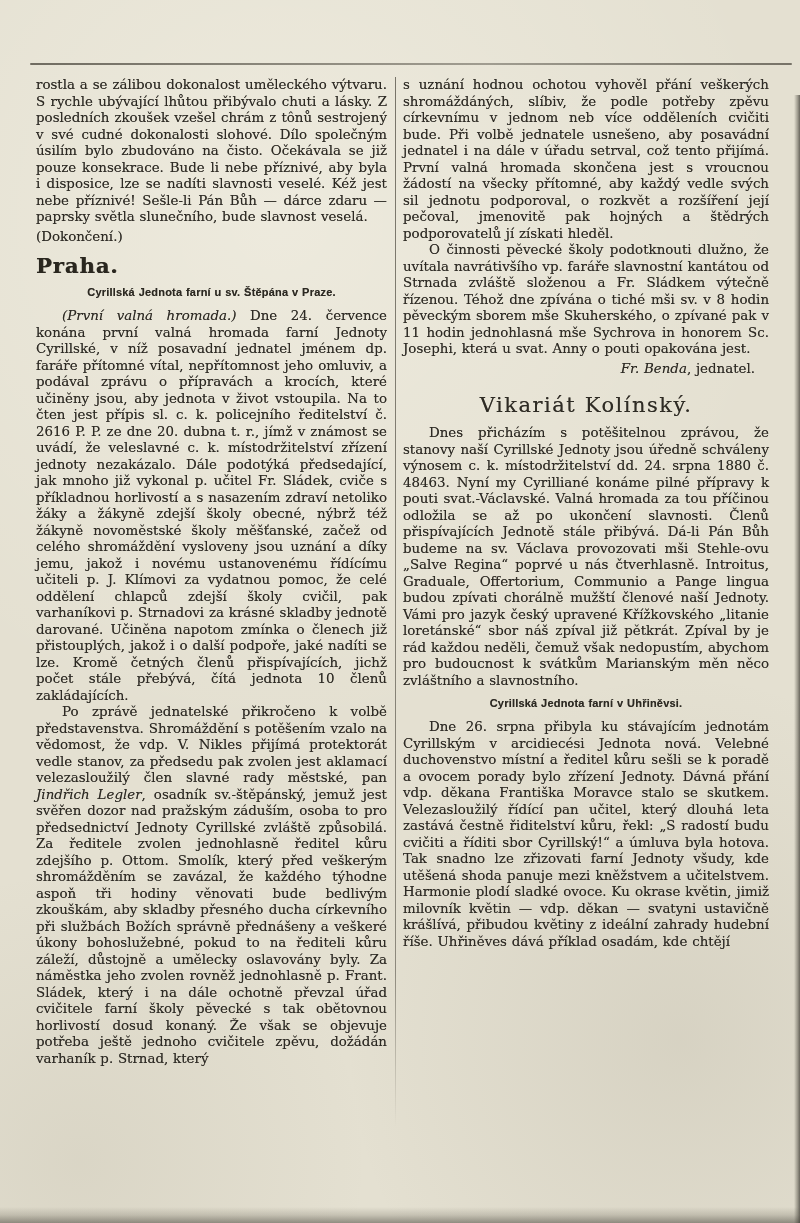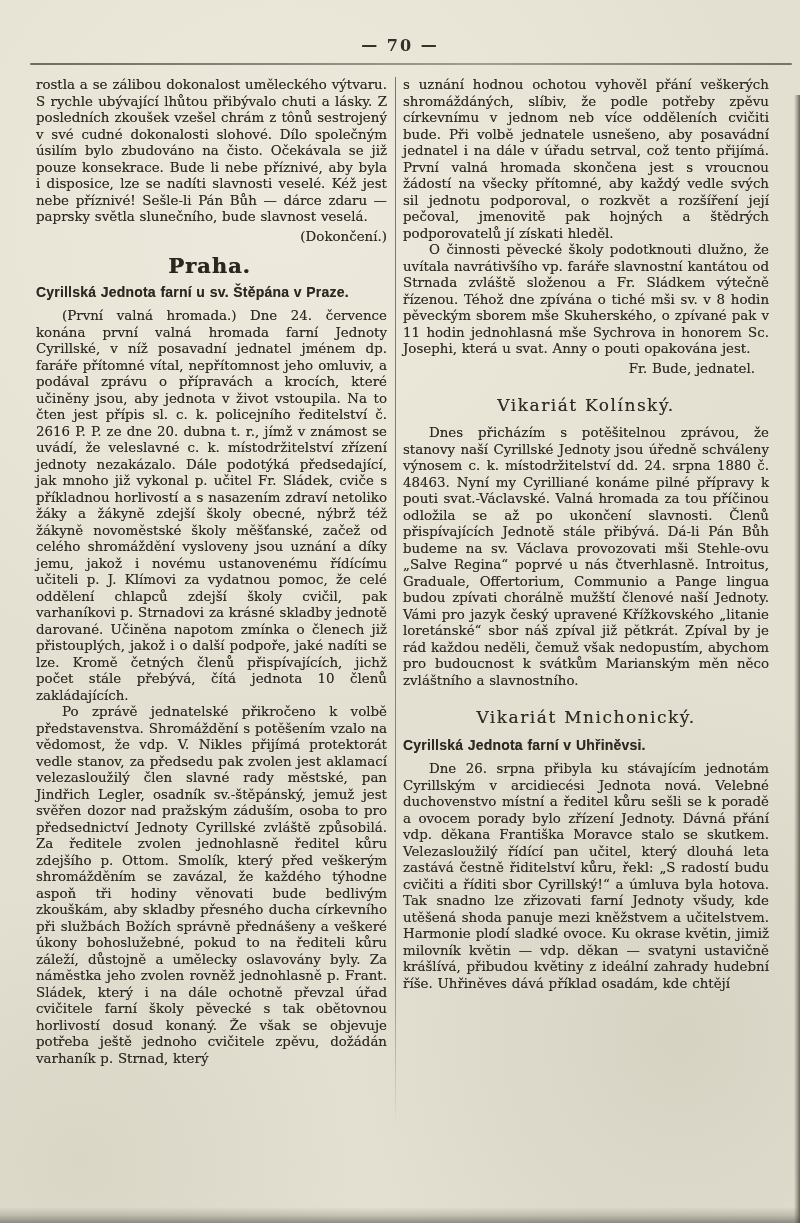--- a/index.html
+++ b/index.html
@@ -48,50 +48,50 @@
   .divider{
     width:1px;align-self:stretch;
     min-height:1050px;
     margin:0 7px 0 8px;
     background:linear-gradient(to bottom, rgba(70,66,56,0.7) 0%, rgba(70,66,56,0.55) 85%, rgba(70,66,56,0) 100%);
   }
   .col.right{width:366px;}
   p{margin:0;}
   .body.cont{text-indent:0;}
   .body.indent{text-indent:26px;}
-  .italic{}
+  .italic{font-style:italic;}
   .center-note{
-    text-align:right;
+    text-align:left;
     margin:3px 0 6px 0;
   }
   .place-heading{
     margin:9px 4px 2px 0;
-    text-align:center;
+    text-align:left;
     font-size:21px;
     font-weight:bold;
     letter-spacing:1px;
     line-height:24px;
     color:#2a271f;
     text-shadow:0.5px 0 0 rgba(42,39,31,0.8);
   }
   .article-title{
     margin:6px 0 7px 0;
-    text-align:left;
+    text-align:center;
     font-family:"Liberation Sans", sans-serif;
-    font-size:14px;
+    font-size:11px;
     font-weight:bold;
     letter-spacing:0.2px;
     line-height:17px;
     color:#2c2922;
   }
   .section-heading{
     margin:15px 0 7px 0;
     text-align:center;
     font-weight:normal;
-    font-size:17px;
+    font-size:21px;
     letter-spacing:1.5px;
     line-height:26px;
     color:#2e2b24;
   }
   .signature{
     text-align:right;
     margin:3px 14px 4px 0;
   }
   .signature.sig2{margin-right:38px;}
   .right-edge-shadow{
@@ -101,45 +101,41 @@
   .bottom-edge-shadow{
     position:absolute;left:0;right:0;bottom:0;height:16px;
     background:linear-gradient(to bottom, rgba(92,88,76,0) 0%, rgba(92,88,76,0.22) 50%, rgba(62,59,50,0.5) 100%);
   }
 </style>
 </head>
 <body>
 
 <div class="page">
 
-  <div class="page-header">
-    <span>— 70 —</span>
-  </div>
   <div class="header-rule"></div>
 
   <div class="columns">
 
     <div class="col left">
       <p class="body cont">rostla a se zálibou dokonalost uměleckého výtvaru. S rychle ubývající lhůtou přibývalo chuti a lásky. Z posledních zkoušek vzešel chrám z tônů sestrojený v své cudné dokonalosti slohové. Dílo společným úsilím bylo zbudováno na čisto. Očekávala se již pouze konsekrace. Bude li nebe příznivé, aby byla i disposice, lze se nadíti slavnosti veselé. Kéž jest nebe příznivé! Sešle-li Pán Bůh — dárce zdaru — paprsky světla slunečního, bude slavnost veselá.</p>
       <p class="center-note">(Dokončení.)</p>
       <h2 class="place-heading">Praha.</h2>
       <h3 class="article-title">Cyrillská Jednota farní u sv. Štěpána v Praze.</h3>
       <p class="body indent"><span class="italic">(První valná hromada.)</span><span> Dne 24. července konána první valná hromada farní Jednoty Cyrillské, v níž posavadní jednatel jménem dp. faráře přítomné vítal, nepřítomnost jeho omluviv, a podával zprávu o přípravách a krocích, které učiněny jsou, aby jednota v život vstoupila. Na to čten jest přípis sl. c. k. policejního ředitelství č. 2616 P. P. ze dne 20. dubna t. r., jímž v známost se uvádí, že veleslavné c. k. místodržitelství zřízení jednoty nezakázalo. Dále podotýká předsedající, jak mnoho již vykonal p. učitel Fr. Sládek, cviče s příkladnou horlivostí a s nasazením zdraví netoliko žáky a žákyně zdejší školy obecné, nýbrž též žákyně novoměstské školy měšťanské, začež od celého shromáždění vysloveny jsou uznání a díky jemu, jakož i novému ustanovenému řídícímu učiteli p. J. Klímovi za vydatnou pomoc, že celé oddělení chlapců zdejší školy cvičil, pak varhaníkovi p. Strnadovi za krásné skladby jednotě darované. Učiněna napotom zmínka o členech již přistouplých, jakož i o další podpoře, jaké nadíti se lze. Kromě četných členů přispívajících, jichž počet stále přebývá, čítá jednota 10 členů zakládajících.</span></p>
       <p class="body indent"><span>Po zprávě jednatelské přikročeno k volbě představenstva. Shromáždění s potěšením vzalo na vědomost, že vdp. V. Nikles přijímá protektorát vedle stanov, za předsedu pak zvolen jest aklamací velezasloužilý člen slavné rady městské, pan </span><span class="italic">Jindřich Legler</span><span>, osadník sv.-štěpánský, jemuž jest svěřen dozor nad pražským záduším, osoba to pro předsednictví Jednoty Cyrillské zvláště způsobilá. Za ředitele zvolen jednohlasně ředitel kůru zdejšího p. Ottom. Smolík, který před veškerým shromážděním se zavázal, že každého týhodne aspoň tři hodiny věnovati bude bedlivým zkouškám, aby skladby přesného ducha církevního při službách Božích správně přednášeny a veškeré úkony bohoslužebné, pokud to na řediteli kůru záleží, důstojně a umělecky oslavovány byly. Za náměstka jeho zvolen rovněž jednohlasně p. Frant. Sládek, který i na dále ochotně převzal úřad cvičitele farní školy pěvecké s tak obětovnou horlivostí dosud konaný. Že však se objevuje potřeba ještě jednoho cvičitele zpěvu, dožádán varhaník p. Strnad, který</span></p>
     </div>
 
     <div class="divider"></div>
 
     <div class="col right">
       <p class="body cont">s uznání hodnou ochotou vyhověl přání veškerých shromáždáných, slíbiv, že podle potřeby zpěvu církevnímu v jednom neb více odděleních cvičiti bude. Při volbě jednatele usnešeno, aby posavádní jednatel i na dále v úřadu setrval, což tento přijímá. První valná hromada skončena jest s vroucnou žádostí na všecky přítomné, aby každý vedle svých sil jednotu podporoval, o rozkvět a rozšíření její pečoval, jmenovitě pak hojných a štědrých podporovatelů jí získati hleděl.</p>
       <p class="body indent">O činnosti pěvecké školy podotknouti dlužno, že uvítala navrátivšího vp. faráře slavnostní kantátou od Strnada zvláště složenou a Fr. Sládkem výtečně řízenou. Téhož dne zpívána o tiché mši sv. v 8 hodin pěveckým sborem mše Skuherského, o zpívané pak v 11 hodin jednohlasná mše Sychrova in honorem Sc. Josephi, která u svat. Anny o pouti opakována jest.</p>
-      <p class="signature"><span class="italic">Fr. Bude</span><span>, jednatel.</span></p>
+      <p class="signature"><span class="italic">Fr. Benda</span><span>, jednatel.</span></p>
       <h2 class="section-heading">Vikariát Kolínský.</h2>
       <p class="body indent">Dnes přicházím s potěšitelnou zprávou, že stanovy naší Cyrillské Jednoty jsou úředně schváleny výnosem c. k. místodržitelství dd. 24. srpna 1880 č. 48463. Nyní my Cyrilliané konáme pilné přípravy k pouti svat.-Václavské. Valná hromada za tou příčinou odložila se až po ukončení slavnosti. Členů přispívajících Jednotě stále přibývá. Dá-li Pán Bůh budeme na sv. Václava provozovati mši Stehle-ovu „Salve Regina“ poprvé u nás čtverhlasně. Introitus, Graduale, Offertorium, Communio a Pange lingua budou zpívati chorálně mužští členové naší Jednoty. Vámi pro jazyk český upravené Křížkovského „litanie loretánské“ sbor náš zpíval již pětkrát. Zpíval by je rád každou neděli, čemuž však nedopustím, abychom pro budoucnost k svátkům Marianským měn něco zvláštního a slavnostního.</p>
-      <h2 class="section-heading">Vikariát Mnichonický.</h2>
       <h3 class="article-title">Cyrillská Jednota farní v Uhřiněvsi.</h3>
       <p class="body indent">Dne 26. srpna přibyla ku stávajícím jednotám Cyrillským v arcidiecési Jednota nová. Velebné duchovenstvo místní a ředitel kůru sešli se k poradě a ovocem porady bylo zřízení Jednoty. Dávná přání vdp. děkana Františka Moravce stalo se skutkem. Velezasloužilý řídící pan učitel, který dlouhá leta zastává čestně řiditelství kůru, řekl: „S radostí budu cvičiti a říditi sbor Cyrillský!“ a úmluva byla hotova. Tak snadno lze zřizovati farní Jednoty všudy, kde utěšená shoda panuje mezi kněžstvem a učitelstvem. Harmonie plodí sladké ovoce. Ku okrase květin, jimiž milovník květin — vdp. děkan — svatyni ustavičně krášlívá, přibudou květiny z ideální zahrady hudební říše. Uhřiněves dává příklad osadám, kde chtějí</p>
     </div>
 
   </div>
 
   <div class="right-edge-shadow"></div>
   <div class="bottom-edge-shadow"></div>
 
 </div>

